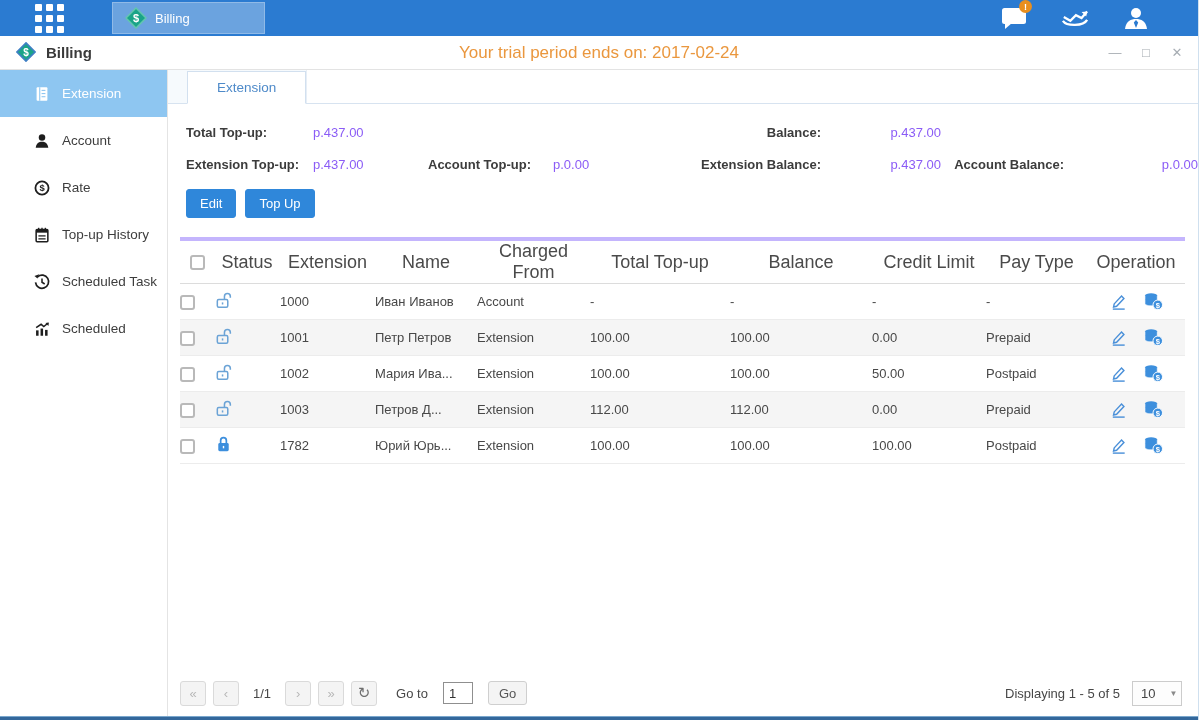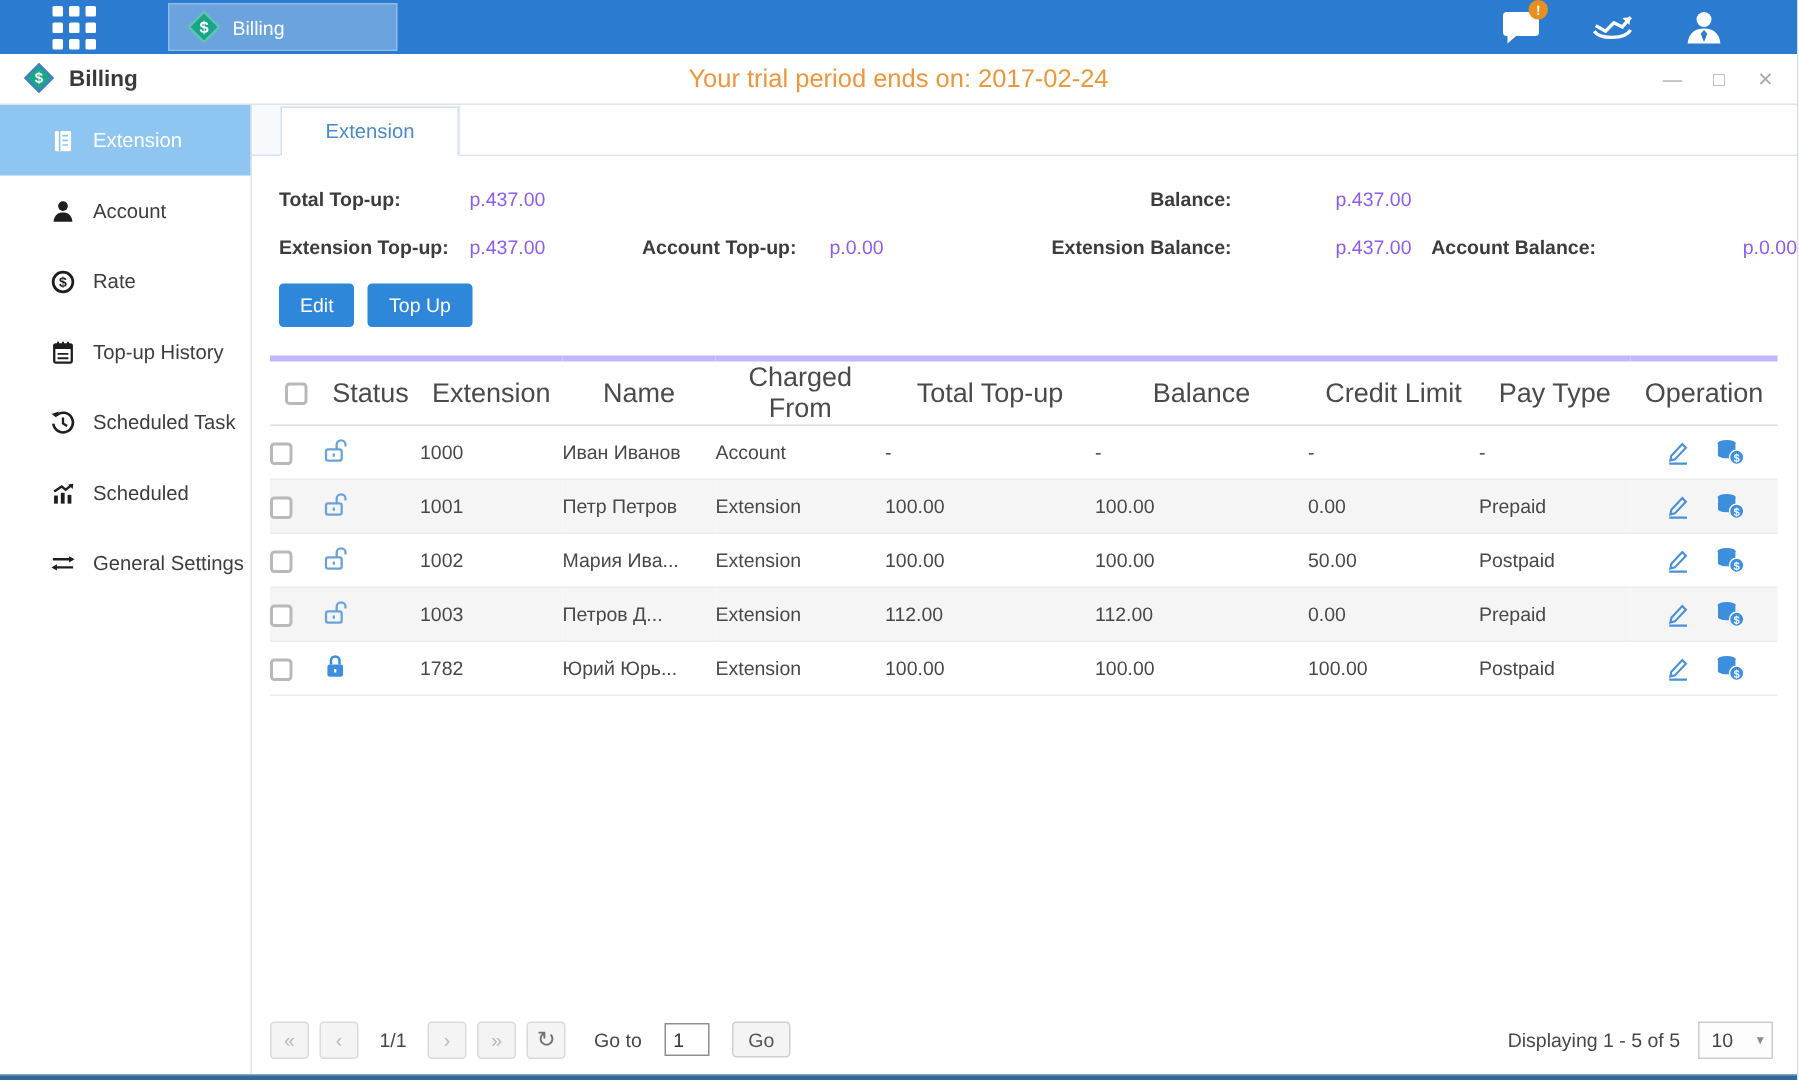--- a/index.html
+++ b/index.html
@@ -217,29 +217,20 @@
       </div>
       <div class="side-item">
         <svg width="18" height="18" viewBox="0 0 20 20">
           <rect x="3.4" y="11.5" width="2.8" height="6" fill="#1e1e1e"></rect>
           <rect x="8.4" y="9.5" width="2.8" height="8" fill="#1e1e1e"></rect>
           <rect x="13.4" y="11" width="2.8" height="6.5" fill="#1e1e1e"></rect>
           <path d="M3.5 8.5 L9 4.8 L12 7.2 L16.5 3.6" fill="none" stroke="#1e1e1e" stroke-width="1.7"></path>
           <polygon points="17.6,2.8 13.8,3.4 17.2,6.6" fill="#1e1e1e"></polygon>
         </svg>
         <span>Scheduled</span>
-      </div>
-      <div class="side-item">
-        <svg width="18" height="18" viewBox="0 0 20 20">
-          <line x1="2.5" y1="6.5" x2="17" y2="6.5" stroke="#1e1e1e" stroke-width="1.8"></line>
-          <polygon points="18.5,6.5 14.5,4.2 14.5,8.8" fill="#1e1e1e"></polygon>
-          <line x1="3" y1="12.5" x2="17.5" y2="12.5" stroke="#1e1e1e" stroke-width="1.8"></line>
-          <polygon points="1.5,12.5 5.5,10.2 5.5,14.8" fill="#1e1e1e"></polygon>
-        </svg>
-        <span>General Settings</span>
       </div>
     </div>
 
     <div class="main">
 
       <div class="tabstrip">
         <div class="ctab">Extension</div>
         <div class="strip-rest"></div>
       </div>
 

